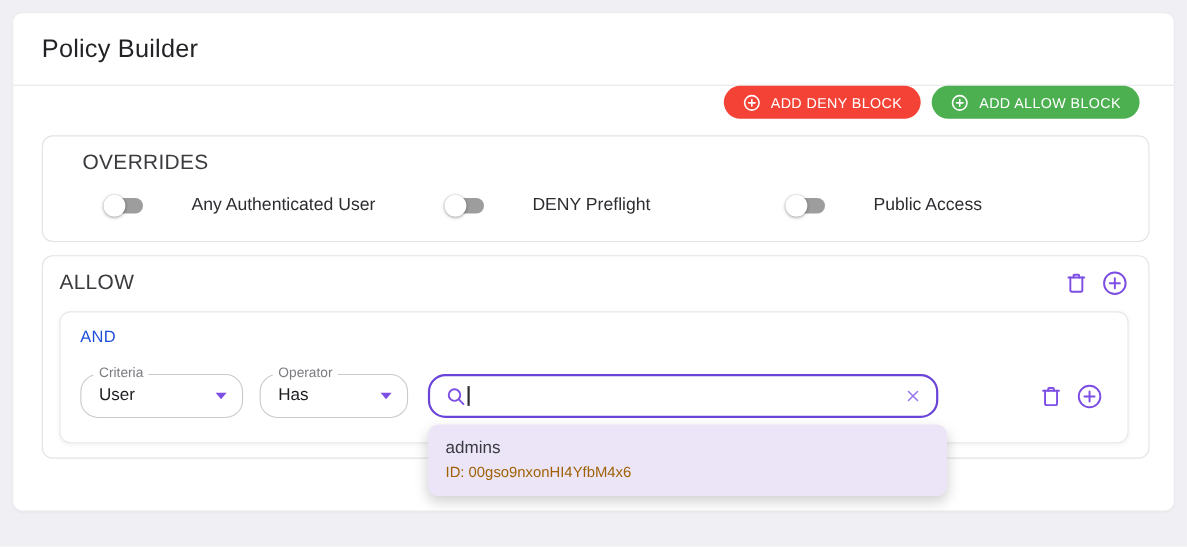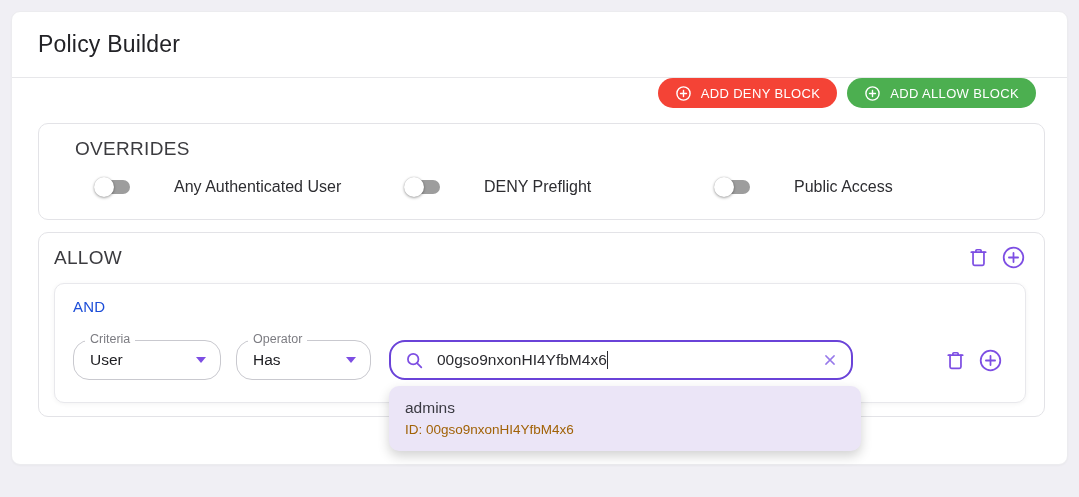--- a/index.html
+++ b/index.html
@@ -215,21 +215,20 @@
           </div>
 
           <div class="search-wrap">
             <div class="search-field">
               <span style="line-height:0;">
                 <svg width="21" height="21" viewBox="0 0 24 24" fill="none" stroke="#7d4ee3" stroke-width="2" stroke-linecap="round">
                   <circle cx="10.5" cy="10.5" r="6"></circle>
                     <path d="M15.2 15.2l4.6 4.6"></path>
                 </svg>
               </span>
-              <span class="search-text">00gso9nxonHI4YfbM4x6</span>
                 <span class="text-caret"></span>
               <button class="icon-btn clear-btn">
                 <span style="line-height:0;">
                   <svg width="18" height="18" viewBox="0 0 24 24" fill="none" stroke="#9678ea" stroke-width="1.9" stroke-linecap="round">
                     <path d="M6.5 6.5l11 11M17.5 6.5l-11 11"></path>
                   </svg>
                 </span>
               </button>
             </div>
 

